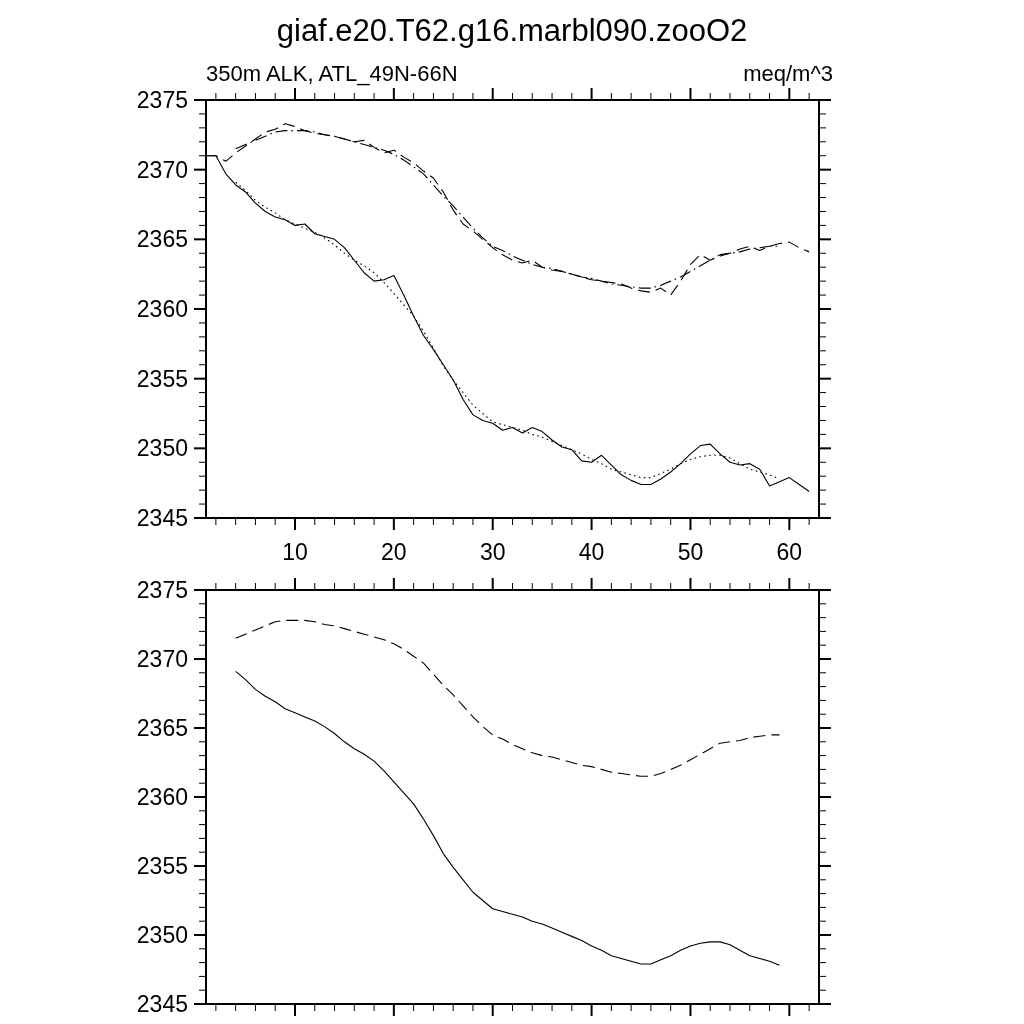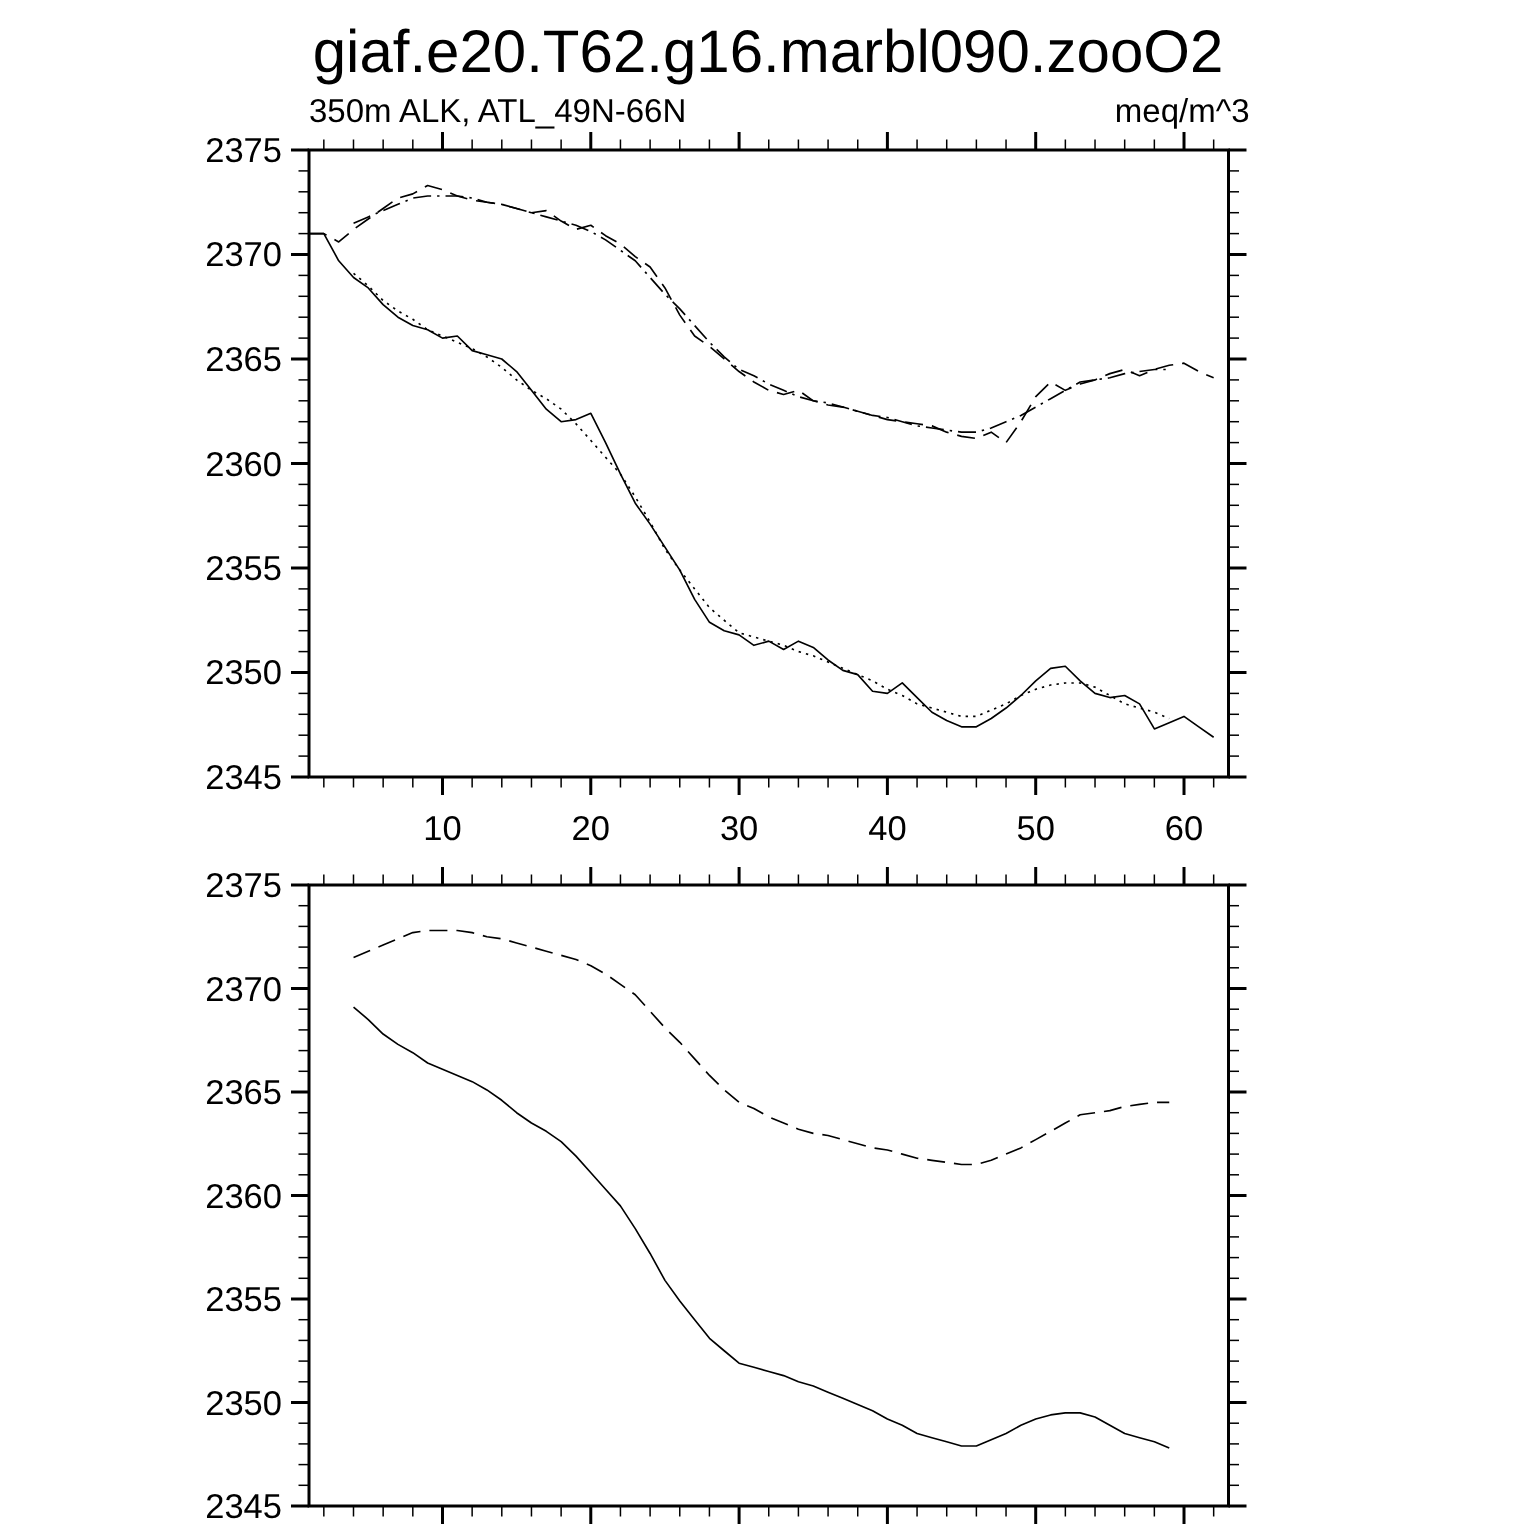--- a/index.html
+++ b/index.html
@@ -1,19 +1,19 @@
 <!DOCTYPE html>
 <html><head>
 <meta charset="utf-8">
 <style>
   html,body{margin:0;padding:0;background:#fff;}
   #page{position:relative;width:1024px;height:1024px;background:#ffffff;overflow:hidden;
         font-family:"Liberation Sans",sans-serif;color:#000;}
   #plot-title{position:absolute;top:13px;left:0;width:100%;text-align:center;
-              font-size:40px;letter-spacing:0px;}
+              font-size:31px;letter-spacing:0px;}
   .caption{position:absolute;top:61px;font-size:22px;text-align:right;}
   #caption-left{left:206px;}
   #caption-right{right:191px;text-align:right;margin-left:37px;}
   svg text{font-family:"Liberation Sans",sans-serif;fill:#000;}
 </style>
 </head>
 <body>
 
 <div id="page">
   <div id="plot-title">giaf.e20.T62.g16.marbl090.zooO2</div>

